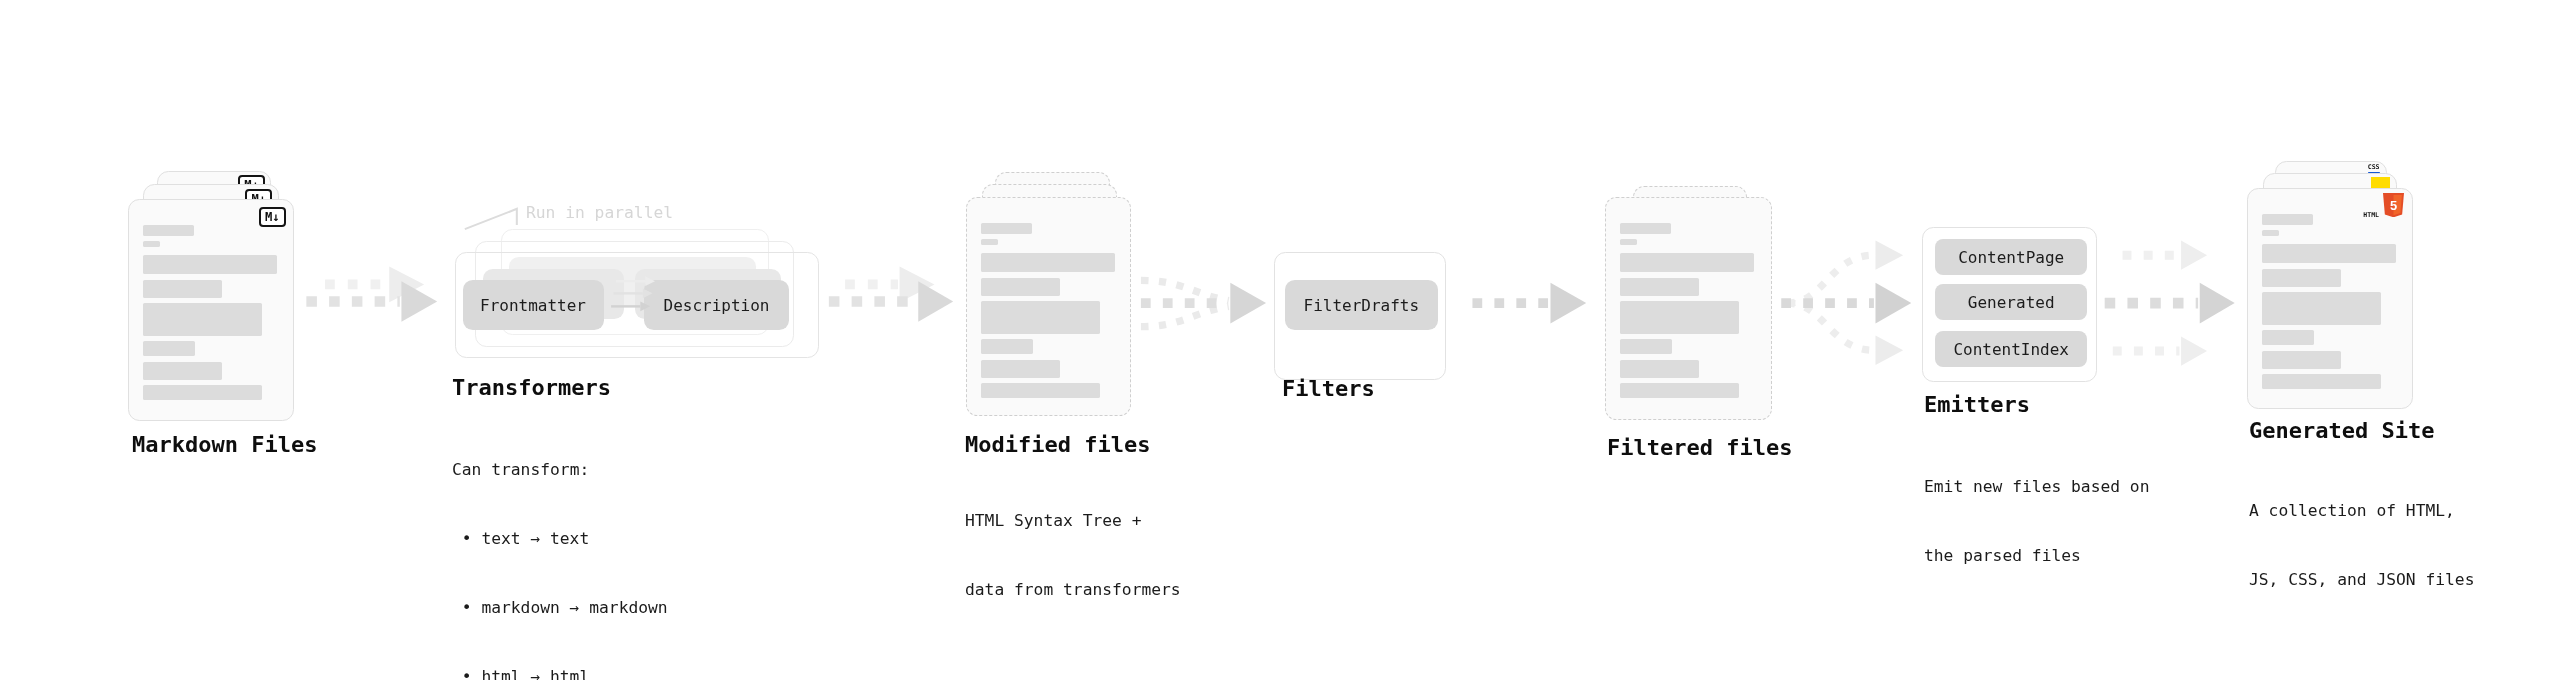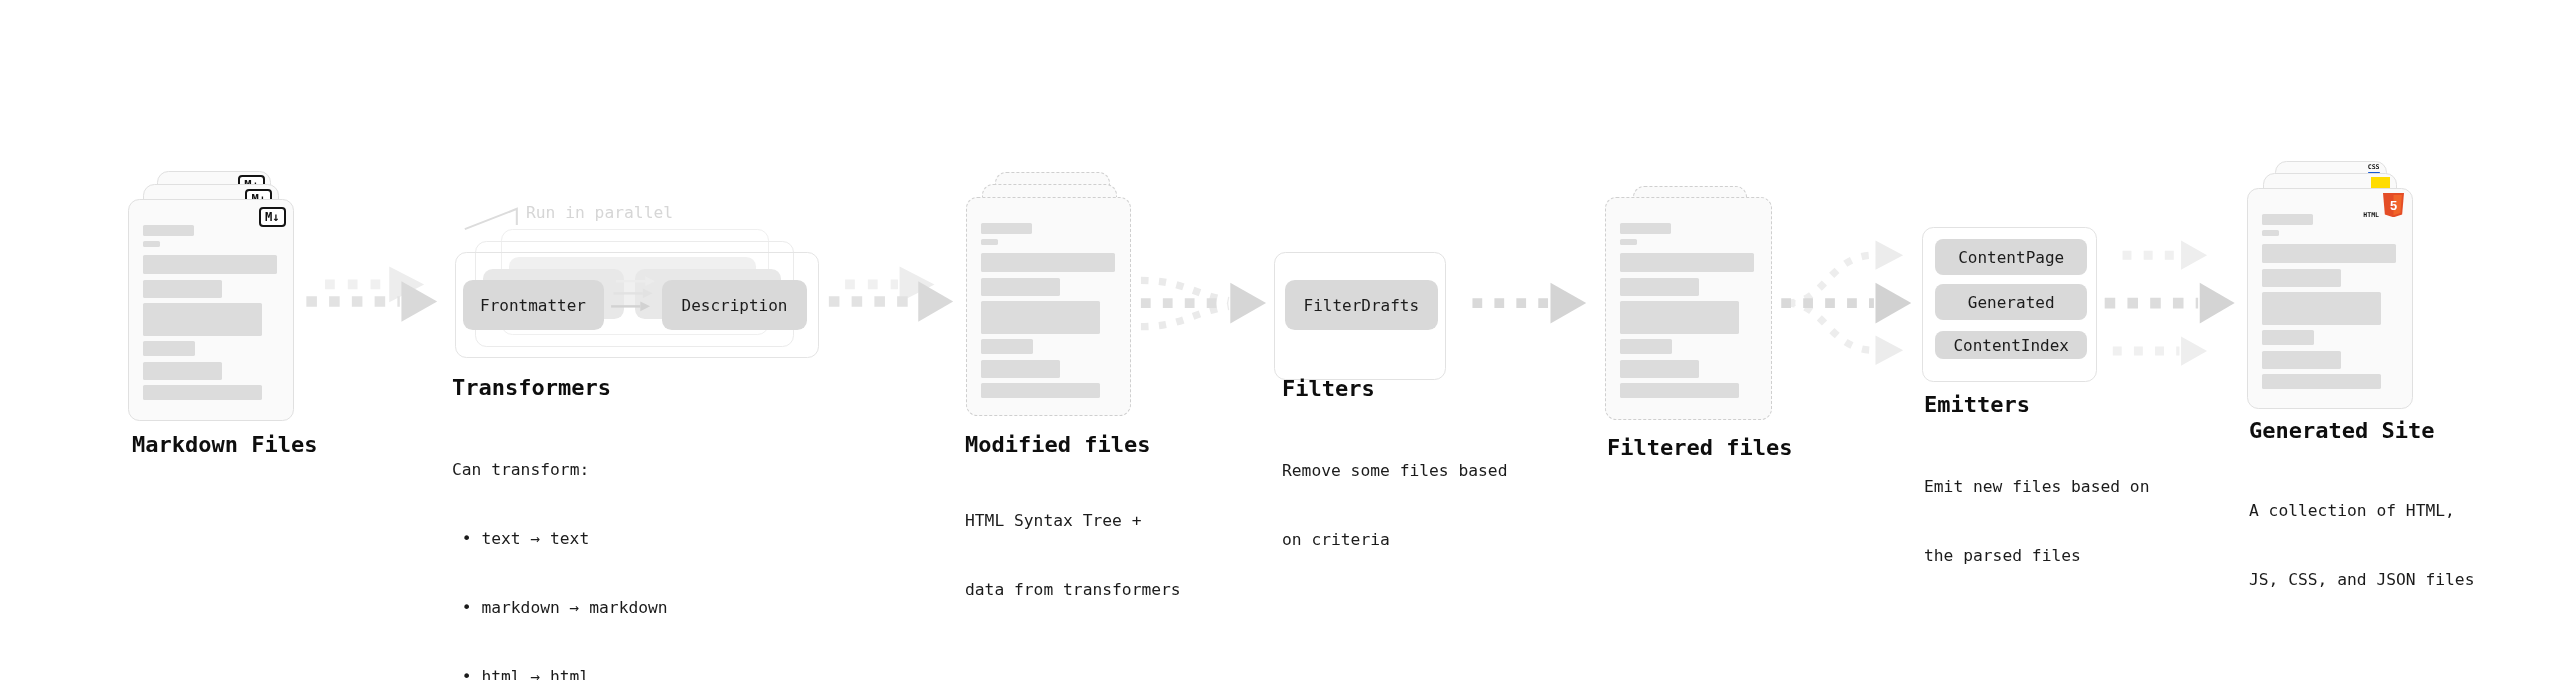--- a/index.html
+++ b/index.html
@@ -73,21 +73,21 @@
     <div class="tcard" style="left:501px;top:229px;width:268px;height:106px;border-color:#efefef">
       <div class="chip g2" style="left:6.5px;top:27px;width:141px;height:50px"></div>
       <div class="chip g2" style="right:12.2px;top:27px;width:146px;height:50px"></div>
     </div>
     <div class="tcard" style="left:475px;top:241px;width:319px;height:106px;border-color:#ebebeb">
       <div class="chip g1" style="left:6.5px;top:27px;width:141px;height:50px"></div>
       <div class="chip g1" style="right:12.2px;top:27px;width:146px;height:50px"></div>
     </div>
     <div class="tcard" style="left:455px;top:252px;width:364px;height:106px;border-color:#e4e4e4">
       <div class="chip" style="left:6.5px;top:27px;width:141px;height:50px">Frontmatter</div>
-      <div class="chip" style="right:11px;top:27px;width:145px;height:50px">Description</div>
+      <div class="chip" style="right:29px;top:27px;width:145px;height:50px">Description</div>
     </div>
 
     <div class="label" style="left:452px;top:375px">Transformers</div>
     <div class="sub" style="left:452px;top:412px">
       <div>Can transform:</div>
       <div class="indent">• text → text</div>
       <div class="indent">• markdown → markdown</div>
       <div class="indent">• html → html</div>
     </div>
   </div>
@@ -110,24 +110,20 @@
       <div>HTML Syntax Tree +</div>
       <div>data from transformers</div>
     </div>
   </div>
 
   <div class="layer">
     <div class="card" style="left:1274px;top:252px;width:172px;height:128px;background:#ffffff;border-color:#e2e2e2">
       <div class="chip" style="left:9.8px;top:27px;width:153px;height:50px">FilterDrafts</div>
     </div>
     <div class="label" style="left:1282px;top:376px">Filters</div>
-    <div class="sub" style="left:1282px;top:413px">
-      <div>Remove some files based</div>
-      <div>on criteria</div>
-    </div>
   </div>
 
   <div class="layer">
     <div class="card dashed" style="left:1633px;top:186px;width:114px;height:65px"></div>
     <div class="card dashed" style="left:1605px;top:197px;width:167px;height:223px">
       <i class="b b1"></i>
         <i class="b b2"></i>
       <i class="b b3"></i>
         <i class="b b4"></i>
       <i class="b b5"></i>
@@ -135,21 +131,21 @@
       <i class="b b7"></i>
         <i class="b b8"></i>
     </div>
     <div class="label" style="left:1607px;top:435px">Filtered files</div>
   </div>
 
   <div class="layer">
     <div class="card" style="left:1922px;top:227px;width:175px;height:155px;background:#ffffff;border-color:#e2e2e2">
       <div class="chip" style="left:12.2px;top:11.4px;width:152px;height:36px;border-radius:8.1px">ContentPage</div>
       <div class="chip" style="left:12.2px;top:56px;width:152px;height:36px;border-radius:8.1px">Generated</div>
-      <div class="chip" style="left:12.2px;top:103px;width:152px;height:28px;border-radius:8.1px">ContentIndex</div>
+      <div class="chip" style="left:12.2px;top:103px;width:152px;height:36px;border-radius:8.1px">ContentIndex</div>
     </div>
     <div class="label" style="left:1924px;top:392px">Emitters</div>
     <div class="sub" style="left:1924px;top:429px">
       <div>Emit new files based on</div>
       <div>the parsed files</div>
     </div>
   </div>
 
   <div class="layer">
     <div class="card" style="left:2275px;top:161px;width:112px;height:81px">

